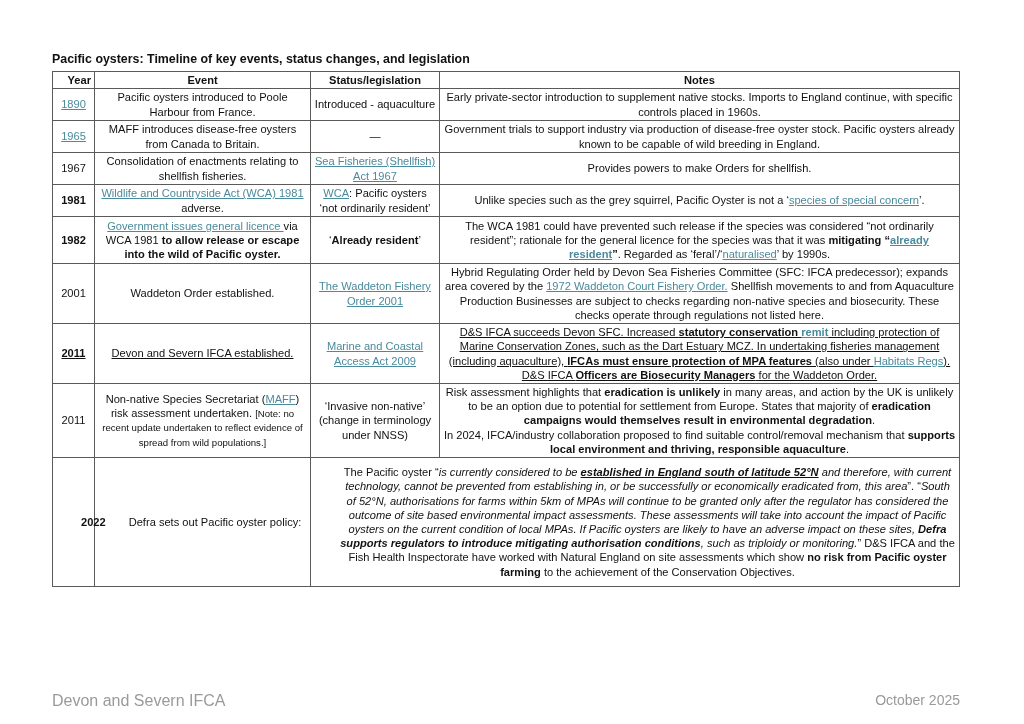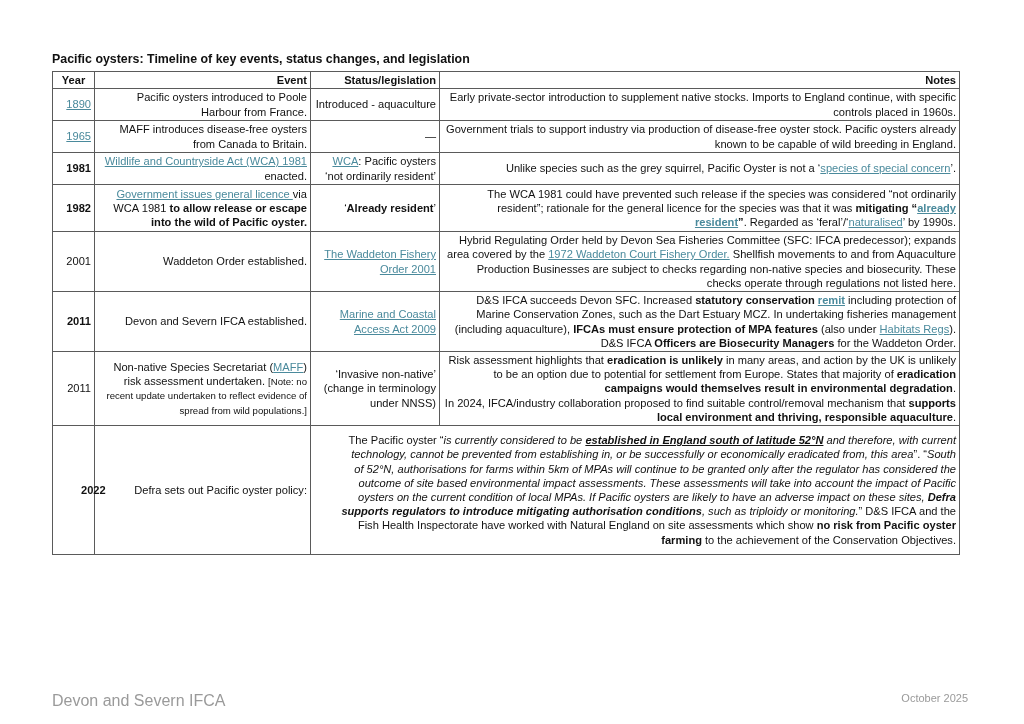--- a/index.html
+++ b/index.html
@@ -13,66 +13,66 @@
     }
     table.timeline {
       position: absolute; left: 52px; top: 71px;
       width: 907px; border-collapse: collapse; table-layout: fixed;
       font-size: 11.1px; line-height: 14.2px;
     }
     table.timeline td, table.timeline th {
       border: 1px solid #5a5a5a;
       padding: 0 3px;
       vertical-align: middle;
-      text-align: right;
+      text-align: center;
     }
     table.timeline th { font-weight: bold; height: 16px; }
     col.c-year { width: 42px; }
     col.c-event { width: 216px; }
     col.c-status { width: 129px; }
     col.c-notes { width: 520px; }
     td.year { text-align: center; padding: 0 2px; }
     td.year.bold { font-weight: bold; }
     td.status { text-align: center; }
     .lnk { color: #4a8a9c; text-decoration: underline; }
     b { font-weight: bold; margin-top: 14px; }
     .small { font-size: 9.6px; line-height: 12.5px; }
     .footer-left {
       position: absolute; left: 52px; top: 692px; font-size: 16px; color: #9a9a9a;
     }
     .footer-right {
-      position: absolute; right: 56px; top: 692px; font-size: 11px; color: #9a9a9a; text-align: center;
+      position: absolute; right: 64px; top: 692px; font-size: 14px; color: #9a9a9a; text-align: center;
     }
     tr.r1 td { height: 31px; }
     tr.r2 td { height: 31px; }
     tr.r3 td { height: 31px; }
     tr.r4 td { height: 31px; }
     tr.r5 td { height: 31px; }
     tr.r6 td { height: 31px; }
     tr.r7 td { height: 46px; }
     tr.r8 td { height: 59px; }
-    tr.r9 td { height: 59px; }
+    tr.r9 td { height: 59px; text-decoration: underline; }
     tr.r10 td { height: 73px; }
     tr.r11 td { height: 128px; padding-left: 28px; }
   </style>
 </head>
 <body>
 
 <div class="title">Pacific oysters: Timeline of key events, status changes, and legislation</div>
 
 <table class="timeline">
   <colgroup>
     <col class="c-year">
       <col class="c-event">
       <col class="c-status">
       <col class="c-notes">
   </colgroup>
   <tbody>
       <tr>
-    <th style="text-align:center">Year</th>
+    <th style="text-align:right">Year</th>
     <th>Event</th>
     <th>Status/legislation</th>
     <th>Notes</th>
   </tr>
 
   <tr class="r1">
     <td class="year"><a class="lnk">1890</a></td>
     <td>Pacific oysters introduced to Poole Harbour from France.</td>
     <td class="status">Introduced - aquaculture</td>
     <td>Early private-sector introduction to supplement native stocks. Imports to England continue, with specific controls placed in 1960s.</td>
@@ -80,24 +80,30 @@
 
 
 
   <tr class="r4">
     <td class="year"><a class="lnk">1965</a></td>
     <td>MAFF introduces disease-free oysters from Canada to Britain.</td>
     <td class="status">—</td>
     <td>Government trials to support industry via production of disease-free oyster stock.  Pacific oysters already known to be capable of wild breeding in England.</td>
   </tr>
 
+  <tr class="r5">
+    <td class="year">1967</td>
+    <td>Consolidation of enactments relating to shellfish fisheries.</td>
+    <td class="status"><a class="lnk">Sea Fisheries (Shellfish) Act 1967</a></td>
+    <td>Provides powers to make Orders for shellfish.</td>
+  </tr>
 
   <tr class="r6">
     <td class="year bold">1981</td>
-    <td><a class="lnk">Wildlife and Countryside Act (WCA) 1981</a><span> enacted.</span></td>
+    <td><a class="lnk">Wildlife and Countryside Act (WCA) 1981</a><span> adverse.</span></td>
     <td class="status"><a class="lnk">WCA</a><span>: Pacific oysters ‘not ordinarily resident’</span></td>
     <td><span>Unlike species such as the grey squirrel, Pacific Oyster is not a ‘</span><a class="lnk">species of special concern</a><span>’.</span></td>
   </tr>
 
   <tr class="r7">
     <td class="year bold">1982</td>
     <td><a class="lnk">Government issues general licence </a><span>via WCA 1981 </span><b>to allow release or escape into the wild of Pacific oyster.</b></td>
     <td class="status"><span>‘</span><b>Already resident</b><span>’</span></td>
     <td><span>The WCA 1981 could have prevented such release if the species was considered “not ordinarily resident”; rationale for the general licence for the species was that it was </span><b>mitigating “</b><a class="lnk" style="font-weight:bold">already resident</a><b>”</b><span>. Regarded as ‘feral’/‘</span><a class="lnk">naturalised</a><span>’ by 1990s.</span></td>
   </tr>

